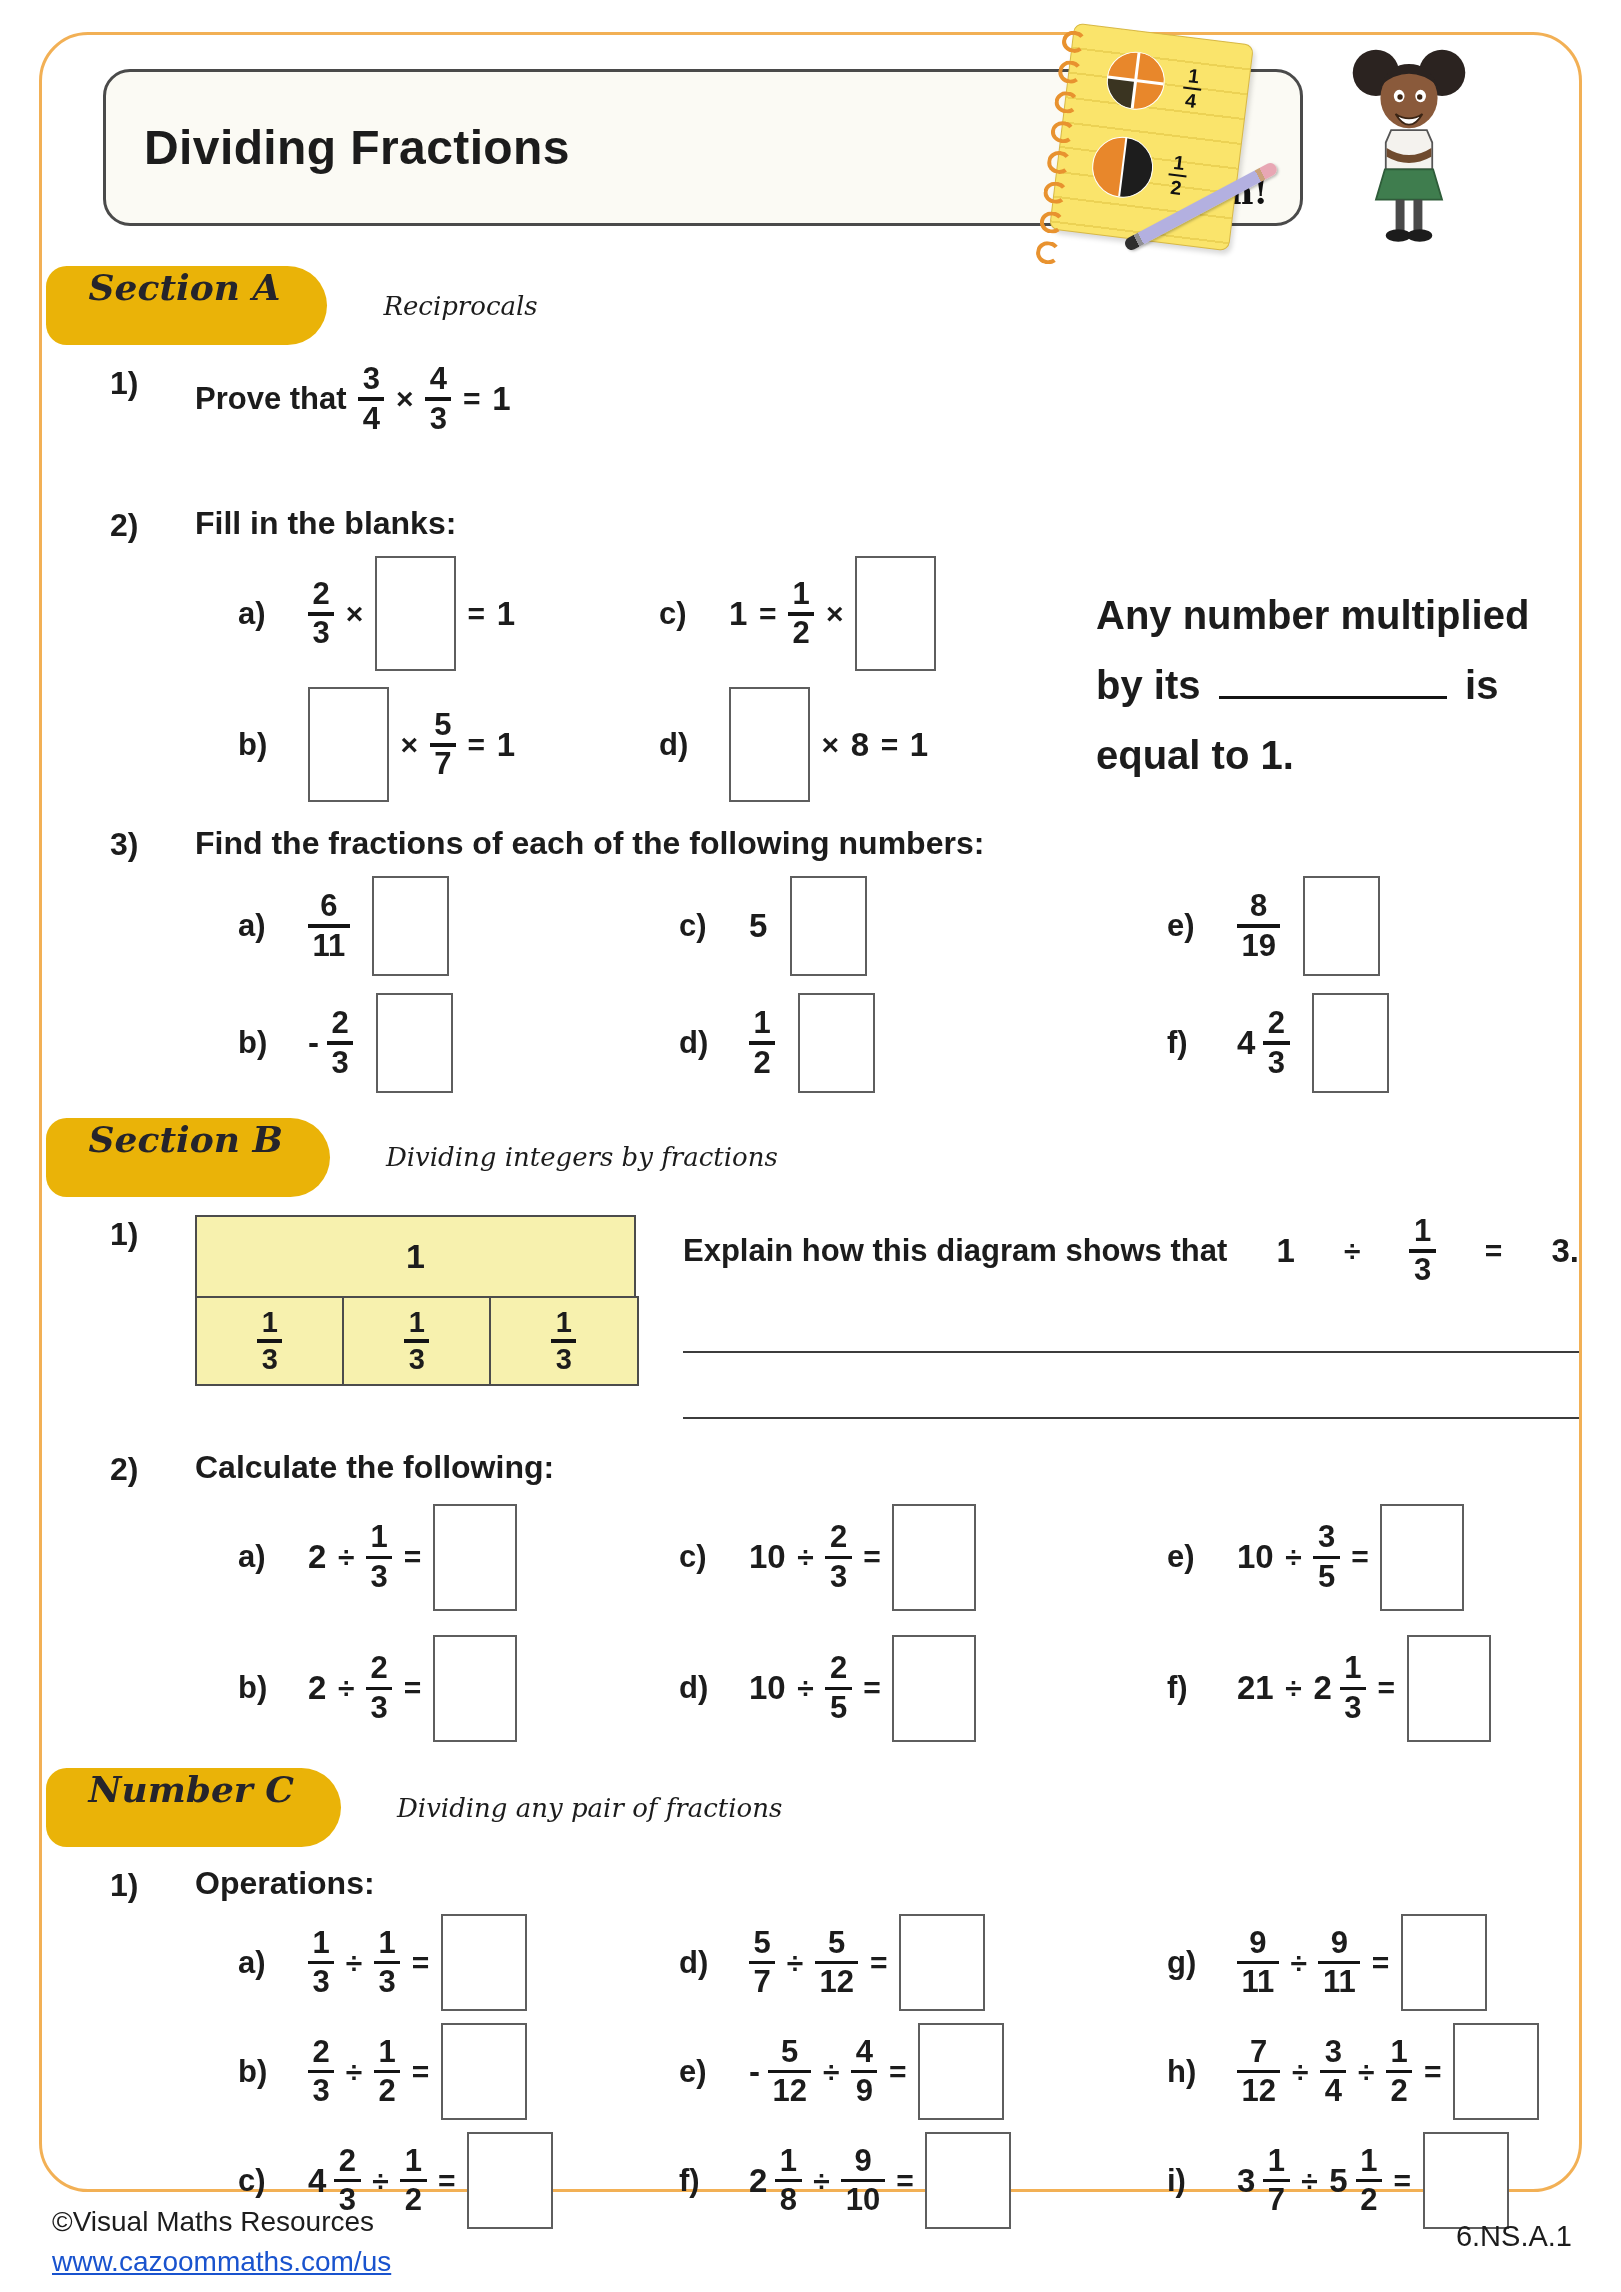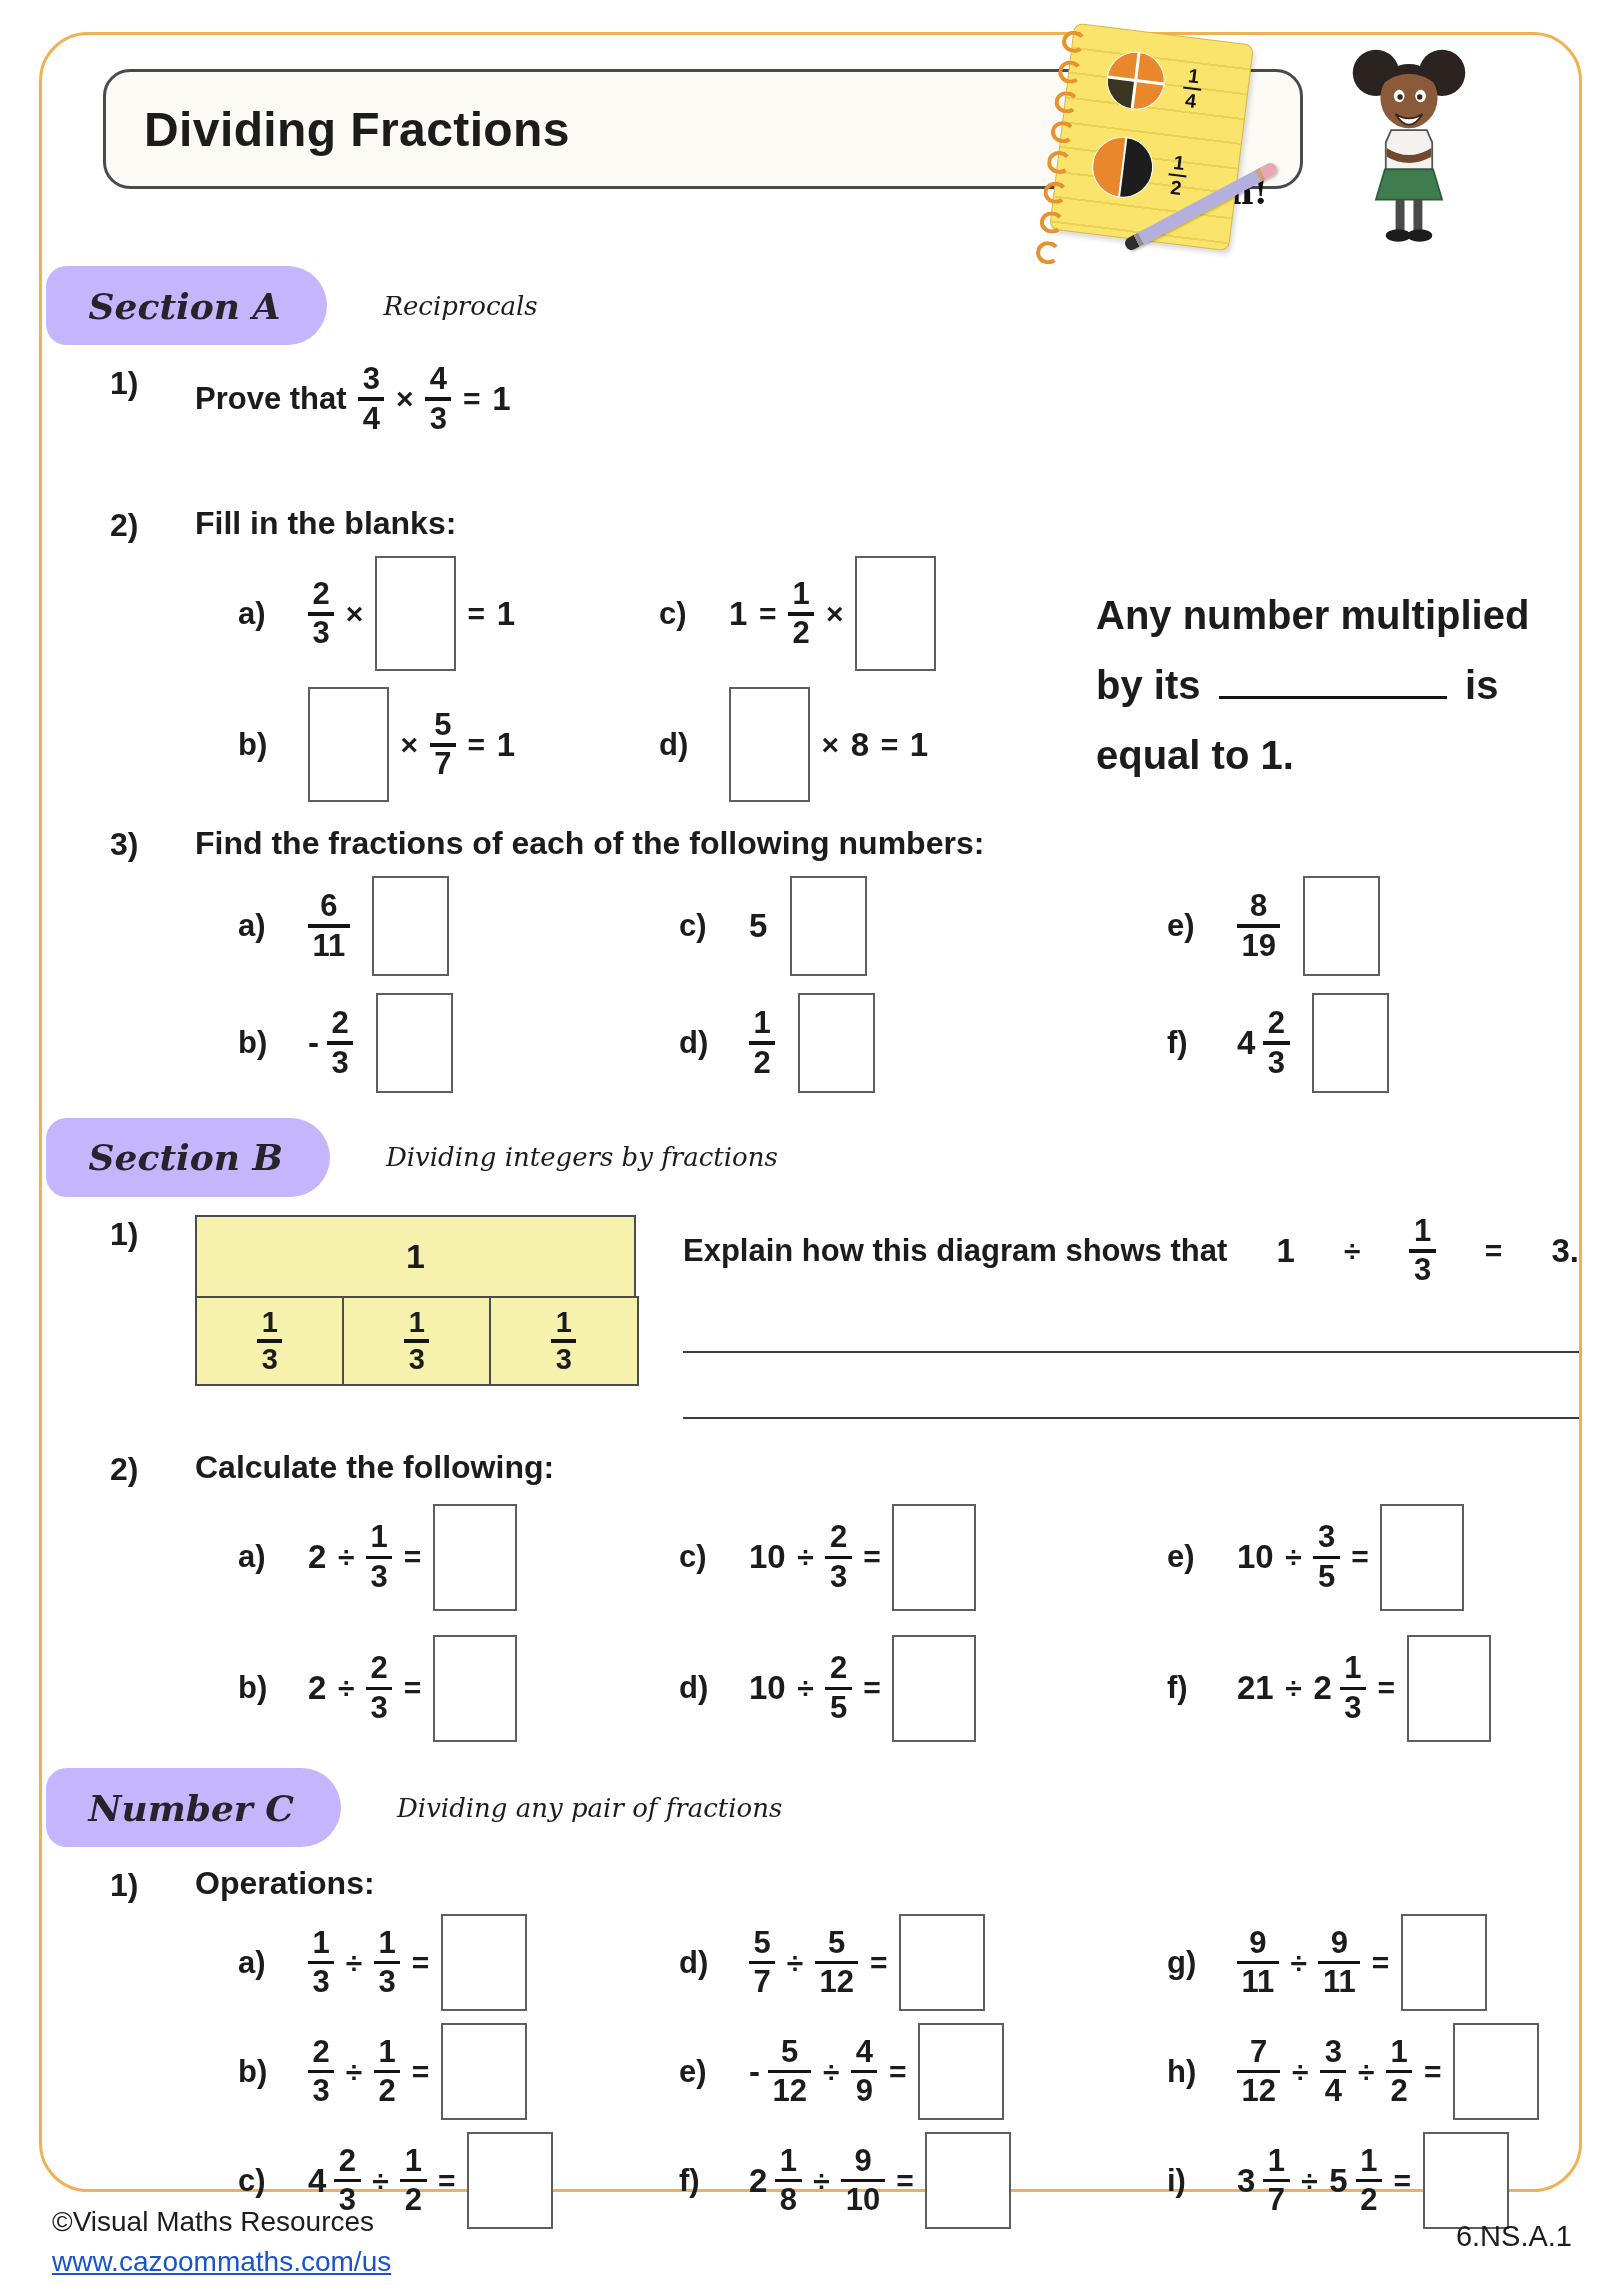--- a/index.html
+++ b/index.html
@@ -2,21 +2,21 @@
 <html style="font-size:14.3px"><head>
 <meta charset="utf-8">
 <style>
   html,body{margin:0;padding:0;background:#fff;}
   .sheet{position:relative;width:1622px;height:2293px;background:#fff;
          font-family:"Liberation Sans",sans-serif;color:#1c1c1c;overflow:hidden;}
   
   .frame{position:absolute;left:39px;top:32px;width:1543px;height:2160px;
          border:3.6px solid #F2B055;border-radius:49px;box-sizing:border-box;}
   
-  .titlebox{position:absolute;left:61px;top:34px;width:1200px;height:120px;
+  .titlebox{position:absolute;left:61px;top:34px;width:1200px;height:157px;
             border:3.6px solid #4a4a4a;border-radius:27px;background:#FBFAF4;
             display:flex;align-items:center;box-sizing:border-box;}
   .title{font-size:48px;font-weight:bold;margin-left:38px;letter-spacing:0.4px;}
   .logo{position:absolute;right:38px;top:10.7px;width:152px;text-align:center;}
   .drumbox{width:82px;height:88px;background:#111;margin:0 auto;display:flex;align-items:center;justify-content:center;}
   .logotext{font-family:"DejaVu Serif",serif;font-weight:bold;font-size:34px;color:#111;margin-top:1.8px;}
   
   .notebook{position:absolute;left:992px;top:-10.7px;width:296px;height:269px;pointer-events:none;}
   .pad{position:absolute;left:27px;top:9px;width:179px;height:206px;background:#FAE46B;
        border:1.8px solid #d8b844;border-radius:9px;transform:rotate(7deg);
@@ -38,22 +38,22 @@
              font-weight:bold;font-size:19.7px;line-height:1.05;color:#111;}
   .mini-frac .mbar{width:18px;height:2.7px;background:#111;margin:0.9px 0;}
   .mf1{left:115px;top:27px;}
   .mf2{left:111px;top:115px;}
   .pencil{position:absolute;left:82px;top:176px;width:170px;height:13.4px;border-radius:6.3px;
           background:linear-gradient(90deg,#2e2e2e 0 7%,#8f8f93 7% 10%,#b3b0e0 10% 88%,#caa27a 88% 91%,#e8a7b4 91% 100%);
           transform:rotate(-28deg);box-shadow:0.9px 1.8px 2.7px rgba(0,0,0,.25);}
   .girl{position:absolute;left:1300px;top:7.2px;}
   
   .secrow{display:flex;align-items:center;}
-  .pill{background:#c4b5fd;border-radius:21.5px 41px 41px 21.5px;height:79px;
-        display:flex;align-items:center;padding:0 47px 0 43px;margin-left:3.6px;}
+  .pill{background:#eab308;border-radius:21.5px 41px 41px 21.5px;height:79px;
+        display:flex;padding:0 47px 0 43px;margin-left:3.6px;}
   .pill span{font-family:"DejaVu Serif",serif;font-style:italic;font-weight:bold;font-size:36px;color:#25242b;}
   .subtitle{font-family:"DejaVu Serif",serif;font-style:italic;font-size:26px;margin-left:56px;color:#1c1c1c;}
   
   .qblock{display:flex;margin-left:68px;}
   .qnum{width:85px;font-size:32px;font-weight:bold;padding-top:1.8px;flex:none;}
   .qbody{flex:1;min-width:0;}
   .prompt{font-size:32px;font-weight:bold;height:43px;}
   .grid{display:grid;margin-left:43px;}
   .g2{grid-template-columns:421px 421px;}
   .g3{grid-template-columns:441px 488px 1fr;}

